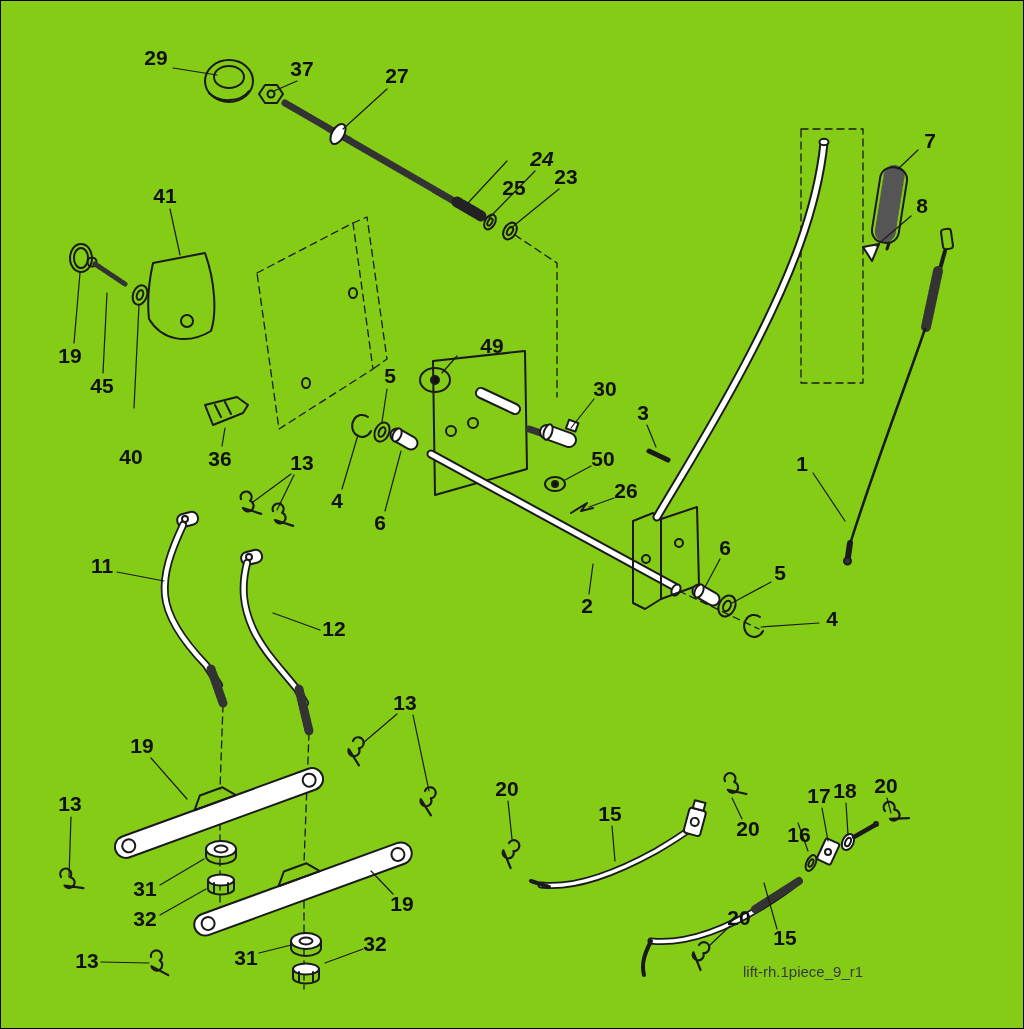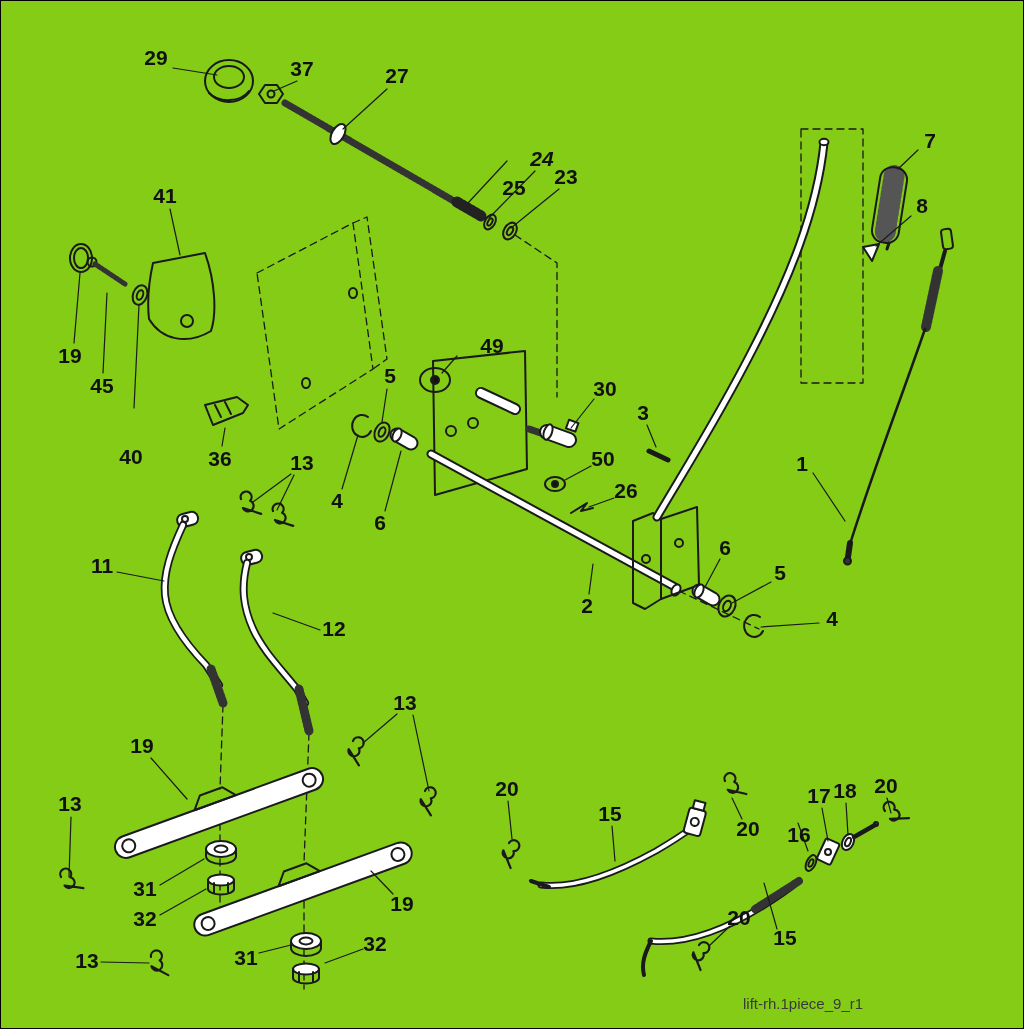--- a/index.html
+++ b/index.html
@@ -10,21 +10,20 @@
   }
   svg{position:absolute;left:0;top:0;}
   .part-label{
     position:absolute;transform:translate(-50%,-50%);
     font-weight:bold;font-size:21px;color:#111;white-space:nowrap;
     font-family:"Liberation Sans", sans-serif;
   }
   #caption{
     position:absolute;font-size:15px;color:#3a3a3a;
     font-family:"Liberation Sans", sans-serif;
-    margin-top:32px;
   }
 </style>
 </head>
 <body>
 
 <div id="stage">
 
 <svg id="art" width="1024" height="1029" viewBox="0 0 1024 1029">
   <defs>
     <g id="clip-shape">

